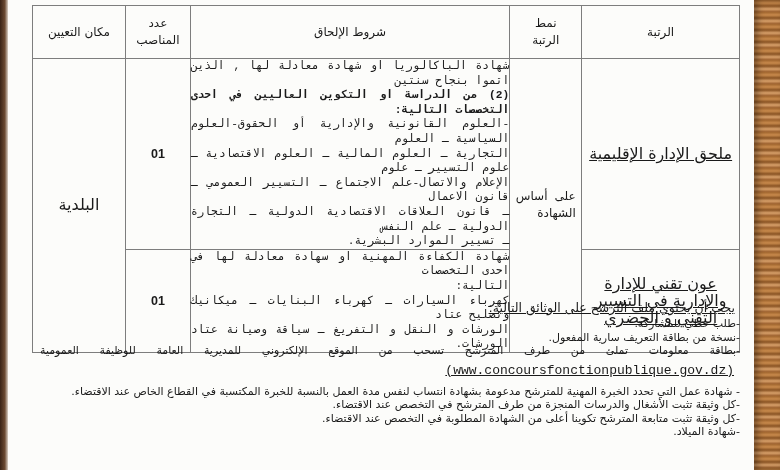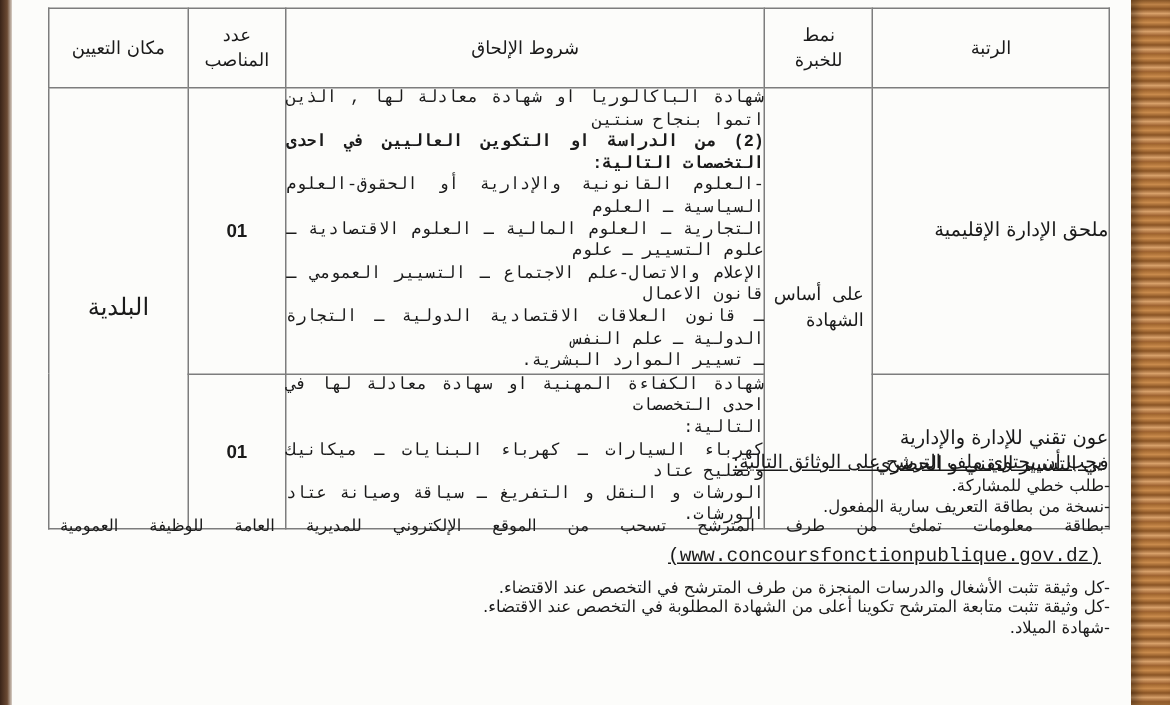--- a/index.html
+++ b/index.html
@@ -27,21 +27,21 @@
   }
   table.jobs td, table.jobs th {
     border:1px solid #7d7d7d; vertical-align:middle; padding:0;
   }
   table.jobs th { font-weight:normal; font-size:12px; height:52px; text-align:center; line-height:17px; }
   .c-rank { width:158px; }
   .c-mode { width:72px; }
   .c-cond { width:320px; }
   .c-count { width:65px; }
   .c-place { width:93px; }
-  td.rank { text-align:right; padding:0 10px 0 6px; font-size:13px; line-height:17px; }
+  td.rank { text-align:center; padding:0 10px 0 6px; font-size:16px; line-height:17px;text-decoration:underline; }
   td.mode { text-align:center; font-size:12px; line-height:17px; padding:0 4px; }
   td.cond { text-align:justify; padding:2px 5px 3px 5px; }
   td.count { text-align:center; font-weight:bold; font-size:12.5px; font-family:"Liberation Sans", sans-serif; }
   td.place { text-align:center; font-size:16px; }
   .row1 td { height:102px; }
   .row2 td { height:78px; }
   .cond .line { display:block;font-family:Liberation Mono, monospace; }
   .b { font-weight:bold; }
 
   .docs {
@@ -67,21 +67,21 @@
   <colgroup>
     <col class="c-rank">
       <col class="c-mode">
       <col class="c-cond">
       <col class="c-count">
       <col class="c-place">
   </colgroup>
   <tbody>
       <tr>
     <th>الرتبة</th>
-    <th><span style="display:inline-block;width:52px;">نمط للخبرة</span></th>
+    <th><span style="display:inline-block;width:52px;">نمط الرتبة</span></th>
     <th>شروط الإلحاق</th>
     <th><span style="display:inline-block;width:50px;">عدد المناصب</span></th>
     <th>مكان التعيين</th>
   </tr>
   <tr class="row1">
     <td class="rank">ملحق الإدارة الإقليمية</td>
     <td class="mode" rowspan="2"><span style="display:inline-block;width:60px;text-align:justify;">على أساس الشهادة</span></td>
     <td class="cond">
       <span class="line">شهادة الباكالوريا او شهادة معادلة لها , الذين اتموا بنجاح سنتين</span>
       <span class="line b">(2) من الدراسة او التكوين العاليين في احدى التخصصات التالية:</span>
@@ -106,16 +106,17 @@
   </tr>
 </tbody>
   </table>
 
 <div class="docs">
   <div class="heading">يجب أن يحتوي ملف الترشح على الوثائق التالية:</div>
   <span class="item">-طلب خطي للمشاركة.</span>
   <span class="item">-نسخة من بطاقة التعريف سارية المفعول.</span>
   <span class="item justified">-بطاقة معلومات تملئ من طرف المترشح تسحب من الموقع الإلكتروني للمديرية العامة للوظيفة العمومية</span>
   <span class="url">(www.concoursfonctionpublique.gov.dz)</span>
+  <span class="item">- شهادة عمل التي تحدد الخبرة المهنية  للمترشح مدعومة بشهادة انتساب لنفس مدة العمل بالنسبة للخبرة المكتسبة في القطاع الخاص عند الاقتضاء.</span>
   <span class="item">-كل وثيقة تثبت الأشغال والدرسات المنجزة من طرف المترشح في التخصص عند الاقتضاء.</span>
   <span class="item">-كل وثيقة تثبت متابعة المترشح تكوينا أعلى من الشهادة المطلوبة في  التخصص عند الاقتضاء.</span>
   <span class="item">-شهادة الميلاد.</span>
 </div>
 
 </body></html>

